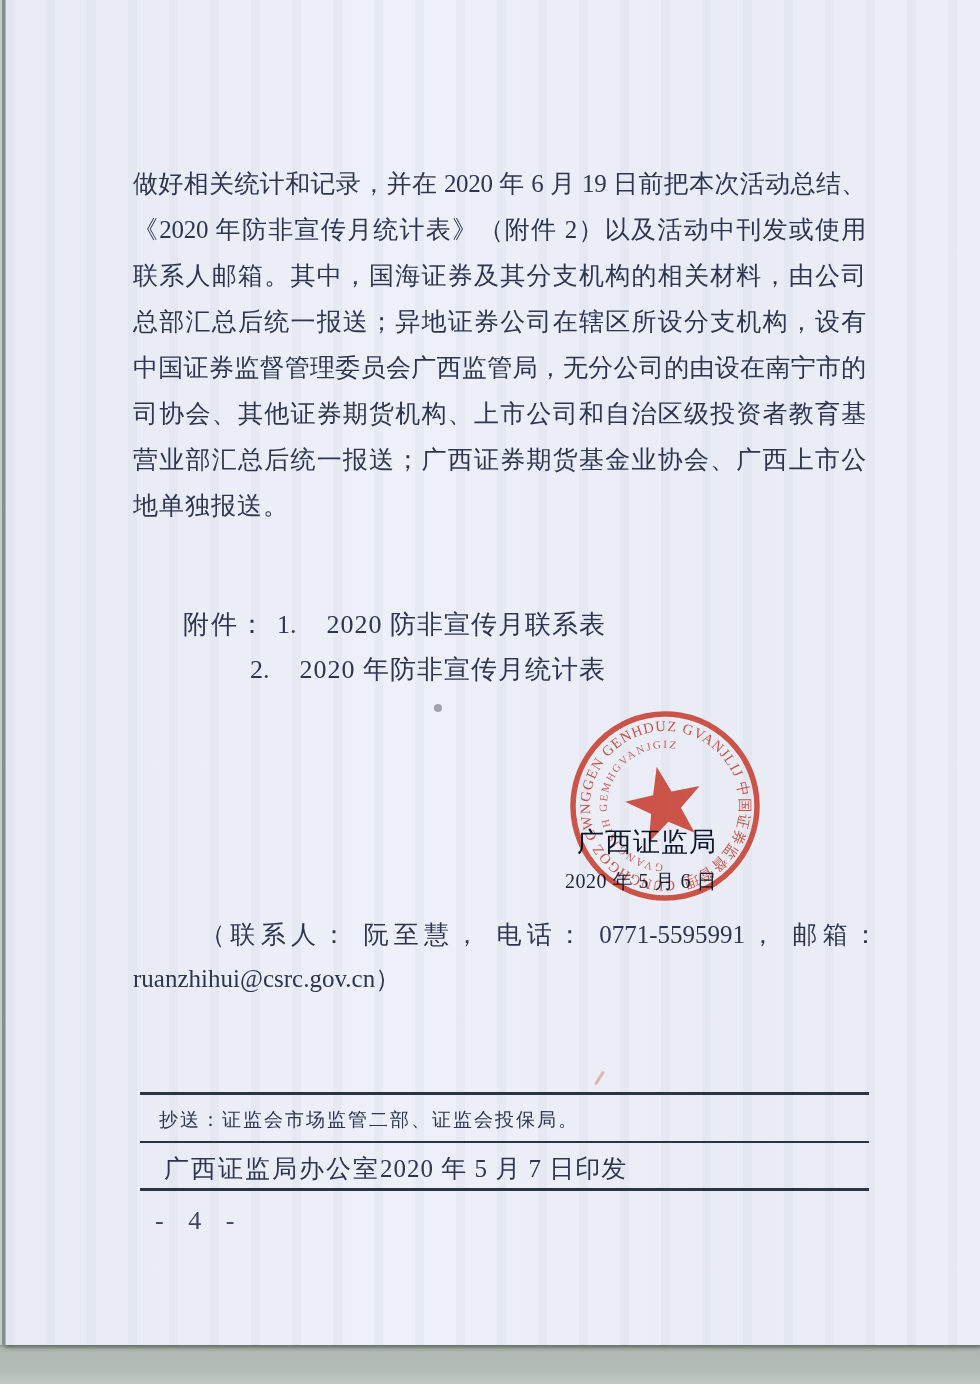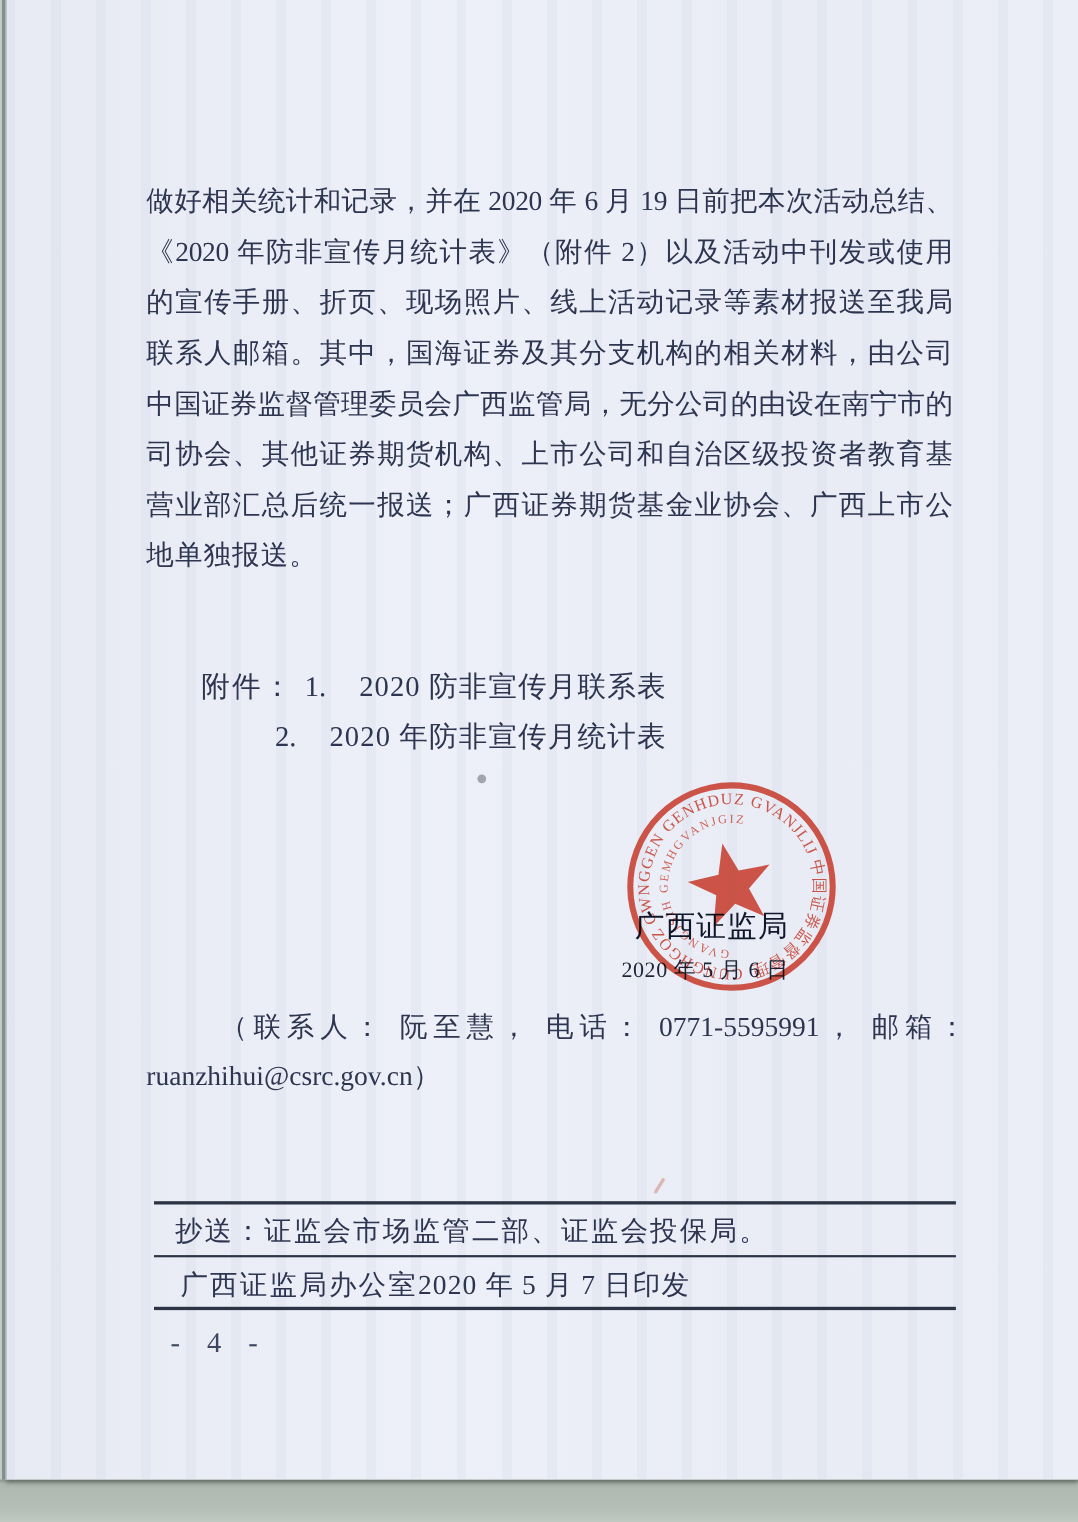--- a/index.html
+++ b/index.html
@@ -51,21 +51,21 @@
   .seal-svg { position:absolute; left:555px; top:696px; mix-blend-mode:multiply; opacity:.93; }
   .contact-1 {
     position:absolute; left:200px; top:915px; width:678px; font-size:25px; line-height:40px;
     white-space:nowrap; text-align:justify; text-align-last:justify; text-justify:inter-character;
   }
   .contact-2 { position:absolute; left:133px; top:959px; font-size:25px; line-height:40px; white-space:nowrap; }
   .rule { position:absolute; left:140px; width:729px; background:#2c3344; }
   .rule-1 { top:1092px; height:3px; }
   .rule-2 { top:1141px; height:2px; }
   .rule-3 { top:1188px; height:3px; }
-  .cc-line { position:absolute; left:159px; top:1103px; font-size:25px; line-height:36px; letter-spacing:2px; white-space:nowrap;font-family:Liberation Mono, monospace; }
+  .cc-line { position:absolute; left:159px; top:1103px; font-size:19px; line-height:36px; letter-spacing:2px; white-space:nowrap;font-family:Liberation Mono, monospace; }
   .office-row {
     position:absolute; left:140px; top:1151px; width:729px; display:flex;
     font-size:25px; line-height:36px;
   }
   .office-name { margin-left:24px; letter-spacing:2px; }
   .print-date { margin-right:30px; letter-spacing:1px; }
   .page-num { position:absolute; left:155px; top:1206px; font-size:26px; letter-spacing:9px; color:#3e4760; white-space:nowrap; }
   .speck-dot { position:absolute; left:434px; top:704px; width:8px; height:8px; border-radius:50%; background:#94969f; opacity:.85; }
   .speck-red {
     position:absolute; left:598px; top:1070px; width:3px; height:16px;
@@ -78,22 +78,22 @@
 <div class="scan">
   <div class="edge-bottom"></div>
   <div class="paper"></div>
   <div class="edge-left"></div>
 
   <div class="layer">
 
     <div class="body-text">
       <div class="body-line">做好相关统计和记录，并在 2020 年 6 月 19 日前把本次活动总结、</div>
       <div class="body-line">《2020 年防非宣传月统计表》（附件 2）以及活动中刊发或使用</div>
-      <div class="body-line">的宣传手册、折页、现场照片、线上活动记录等素材报送至我局</div>
       <div class="body-line">联系人邮箱。其中，国海证券及其分支机构的相关材料，由公司</div>
+      <div class="body-line">总部汇总后统一报送；异地证券公司在辖区所设分支机构，设有</div>
       <div class="body-line">中国证券监督管理委员会广西监管局，无分公司的由设在南宁市的</div>
       <div class="body-line">司协会、其他证券期货机构、上市公司和自治区级投资者教育基</div>
       <div class="body-line">营业部汇总后统一报送；广西证券期货基金业协会、广西上市公</div>
       <div class="body-line short">地单独报送。</div>
     </div>
 
     <div class="attach">
       <div class="attach-row">
         <span class="attach-label">附件：</span><span class="attach-num">1.</span><span class="attach-title">2020 防非宣传月联系表</span>
       </div>

